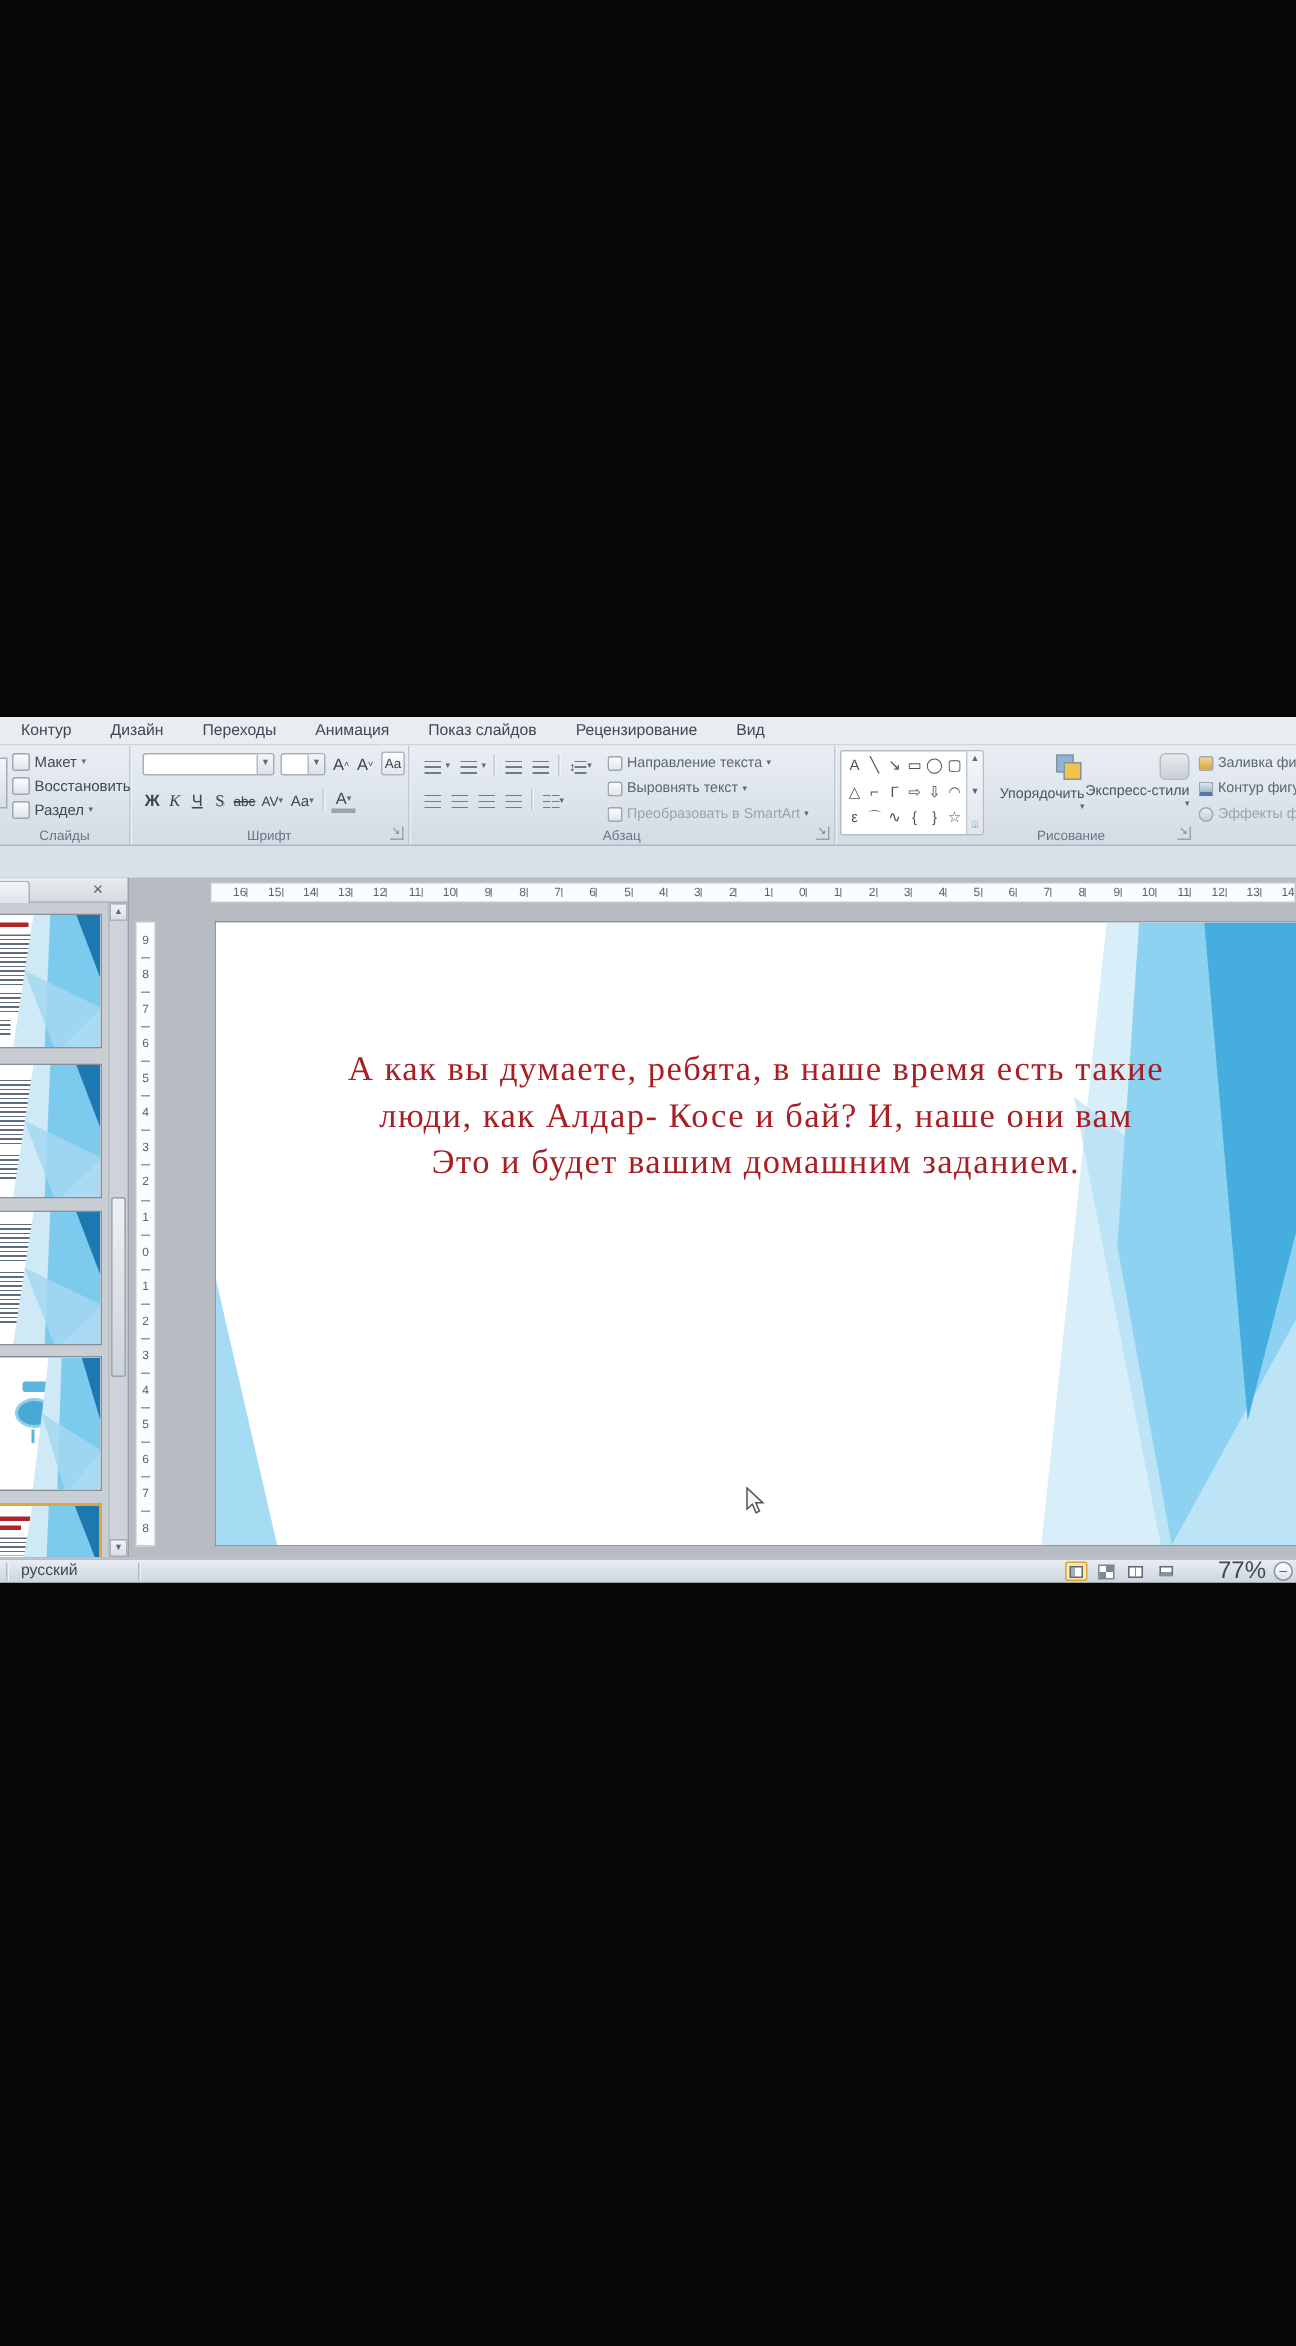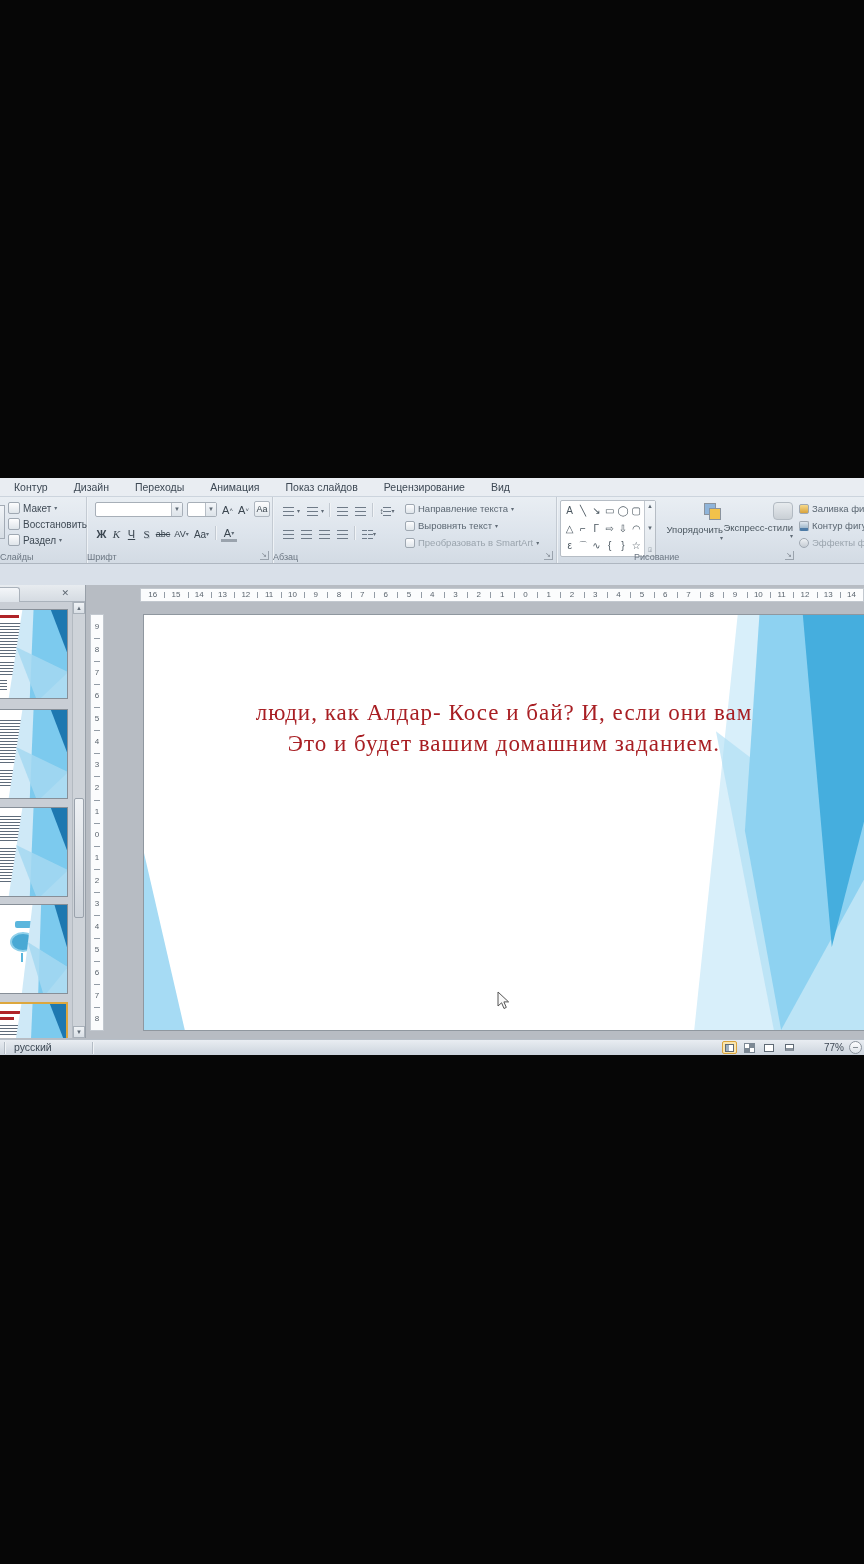--- a/index.html
+++ b/index.html
@@ -7,21 +7,21 @@
   .screen{position:relative;width:864px;height:1564px;background:#060606;overflow:hidden;font-family:"Liberation Sans",sans-serif}
   .ppt{position:absolute;top:478px;left:0;width:864px;height:577px;background:#d9e0e9}
   
   .titlebar{height:20px;background:linear-gradient(#f0f4f9,#d7dfe9);border-top:1px solid #f8fafc;border-bottom:1px solid #c9d1db;text-align:center;font-size:11px;color:#3a4450;line-height:19px;white-space:nowrap}
   
   .tabrow{height:19px;background:#e9edf2;display:flex;padding-left:1px;border-bottom:1px solid #ccd4dd}
   .rtab{font-size:10.5px;color:#3d4854;padding:0 13px;line-height:18px;white-space:nowrap}
   
   .ribbon{position:relative;height:67px;background:linear-gradient(#e9eef3,#dde4ec 55%,#d3dbe4);border-bottom:1px solid #aeb6c0;overflow:hidden}
   .grp{position:absolute;top:0;bottom:0;border-right:1px solid #c4cbd3;box-shadow:1px 0 0 #eef2f6}
-  .glabel{position:absolute;bottom:1px;left:0;right:0;font-size:9px;color:#6b7682;white-space:nowrap}
+  .glabel{position:absolute;bottom:1px;left:0;right:0;text-align:center;font-size:9px;color:#6b7682;white-space:nowrap}
   .launcher{position:absolute;width:9px;height:9px;border:1px solid #9aa3ad;border-top:none;border-left:none;font-size:7px;line-height:7px;color:#7a828c;text-align:center}
   .sbtn{position:absolute;display:flex;align-items:center;gap:3px;font-size:10px;color:#3e4954;white-space:nowrap}
   .mi{display:inline-block;width:12px;height:12px;border:1px solid #9fa8b2;background:linear-gradient(#fdfdfe,#dfe5ea);border-radius:2px}
   .caret{font-size:6px;color:#5f6a75;line-height:6px}
   .combo{position:absolute;height:15px;background:#fff;border:1px solid #a7afb8;border-radius:2px}
   .combo .cdd{position:absolute;right:0;top:0;bottom:0;width:11px;background:linear-gradient(#f3f6f9,#dde3e9);border-left:1px solid #b6bdc5;font-size:6px;color:#5f6a75;text-align:center;line-height:13px}
   .tb{position:absolute;height:16px;display:flex;align-items:center;justify-content:center;font-size:11px;color:#3a454f}
   .vsep{position:absolute;top:3px;width:1px;height:14px;background:#c3cad2;box-shadow:1px 0 0 #f0f3f6}
   .ico{display:inline-block;background-repeat:no-repeat}
   .i-bars{width:11px;height:9px;background:repeating-linear-gradient(to bottom,#6f7b88 0 1px,transparent 1px 4px)}
@@ -30,21 +30,21 @@
   .gray{color:#9aa4ad}
   .gallery{position:absolute;left:3px;top:3px;width:96px;height:57px;background:#fff;border:1px solid #b6bdc5;border-radius:2px;display:grid;grid-template-columns:repeat(6,1fr);padding:1px 12px 1px 2px}
   .gcell{font-size:10px;color:#4a565f;text-align:center;line-height:18px;overflow:hidden}
   .gscroll{position:absolute;right:0;top:0;bottom:0;width:11px;border-left:1px solid #c2c8cf;background:linear-gradient(#f4f7fa,#e0e6ec);font-size:6px;color:#5f6a75;display:flex;flex-direction:column;align-items:center;justify-content:space-between;padding:2px 0}
   .bigbtn{position:absolute;top:2px;height:58px;display:flex;flex-direction:column;align-items:flex-end;font-size:9.5px;color:#4a565f;white-space:nowrap}
   .sq{position:relative;width:20px;height:20px;margin:3px 0 2px}
   .sq i{position:absolute;width:12px;height:12px;border:1px solid #8a939d}
   
   .workspace{position:absolute;top:107px;left:0;width:864px;height:454px;background:#b7bcc3;overflow:hidden}
   .hruler{position:absolute;left:140px;top:3px;width:724px;height:14px;background:#fbfcfd;border:1px solid #c2c8cf;display:flex;overflow:hidden}
-  .rcell{flex:1;font-size:8px;color:#5a646e;text-align:center;line-height:12px;background:linear-gradient(#939ca6,#939ca6) left center/1px 6px no-repeat}
+  .rcell{flex:1;font-size:8px;color:#5a646e;text-align:right;line-height:12px;background:linear-gradient(#939ca6,#939ca6) left center/1px 6px no-repeat}
   .rcell:first-child{background:none}
   .vruler{position:absolute;left:90px;top:29px;width:14px;height:417px;background:#fbfcfd;border:1px solid #c2c8cf;display:flex;flex-direction:column;overflow:hidden}
   .vcell{flex:1;font-size:8px;color:#5a646e;display:flex;align-items:center;justify-content:center;background:linear-gradient(#939ca6,#939ca6) center top/6px 1px no-repeat}
   .vcell:first-child{background:none}
   
   .spanel{position:absolute;left:0;top:0;width:86px;height:453px;background:#c9ced5;border-right:1px solid #98a0a9;overflow:hidden}
   .phead{position:absolute;left:0;top:0;right:0;height:17px;background:linear-gradient(#e8ecf0,#d5dbe2);border-bottom:1px solid #aab2bb}
   .ptabstub{position:absolute;left:-16px;top:2px;width:36px;height:15px;background:linear-gradient(#f4f6f9,#dde3e9);border:1px solid #aab2bb;border-bottom:none;border-radius:3px 3px 0 0}
   .pclose{position:absolute;right:16px;top:3px;font-size:9px;color:#5c6671;line-height:11px}
   .pscroll{position:absolute;right:0;top:17px;bottom:0;width:13px;background:#ced3d9;border-left:1px solid #b3bac1}
@@ -384,21 +384,22 @@
           <span class="vcell">8</span>
         </div>
 
     <div class="slide">
       <div class="dz dzA"></div>
       <div class="dz dzD"></div>
       <div class="dz dzB"></div>
       <div class="dz dzC"></div>
       <div class="dzW"></div>
       <div class="stext">
-        <div><span>люди, как </span><span class="uline">Алдар-</span><span> Косе и бай? И, если они вам</span></div>
+        <div><span>А как вы думаете, ребята, в наше время есть такие</span></div>
+        <div><span>люди, как </span><span class="uline">Алдар-</span><span> Косе и бай? И, наше они вам</span></div>
         <div><span>Это и будет вашим домашним заданием.</span></div>
       </div>
     </div>
 
     <svg class="cursor" viewBox="0 0 14 20">
       <path d="M2,1 L2,15 L5.6,11.8 L8,17.5 L10.3,16.4 L7.9,10.9 L12.6,10.9 Z" fill="#f8f8f8" stroke="#555" stroke-width="1"></path>
     </svg>
   </div>
 
   <div class="statusbar">
@@ -411,19 +412,19 @@
           </span>
       <span class="vbtn">
             <span style="width:9px;height:8px;background:conic-gradient(#7c8894 25%,#fff 0 50%,#7c8894 0 75%,#fff 0);outline:1px solid #7c8894"></span>
           </span>
       <span class="vbtn">
             <span style="width:10px;height:8px;border:1px solid #5f6a75;background:linear-gradient(90deg,#fff 49%,#8a939d 49% 51%,#fff 51%)"></span>
           </span>
       <span class="vbtn">
             <span style="width:9px;height:7px;border:1px solid #5f6a75;border-bottom:3px solid #8a939d;background:#fff"></span>
           </span>
-      <span style="font-size:10px;color:#3d4854;margin-left:22px">77%</span>
+      <span style="font-size:16px;color:#3d4854;margin-left:22px">77%</span>
       <span style="width:13px;height:13px;border:1px solid #8a939d;border-radius:50%;background:linear-gradient(#fdfdfe,#dde3e9);font-size:9px;line-height:11px;text-align:center;color:#4a555f">–</span>
     </div>
   </div>
 
  </div>
 </div>
 
 </body></html>

